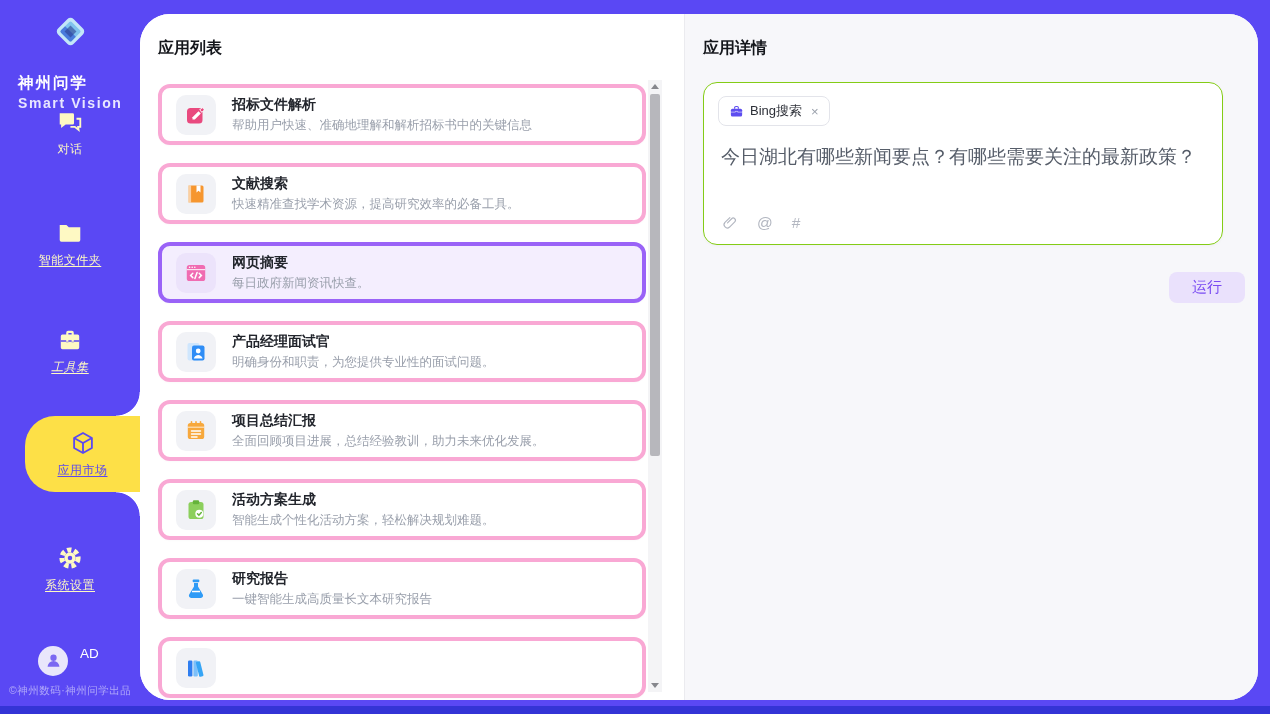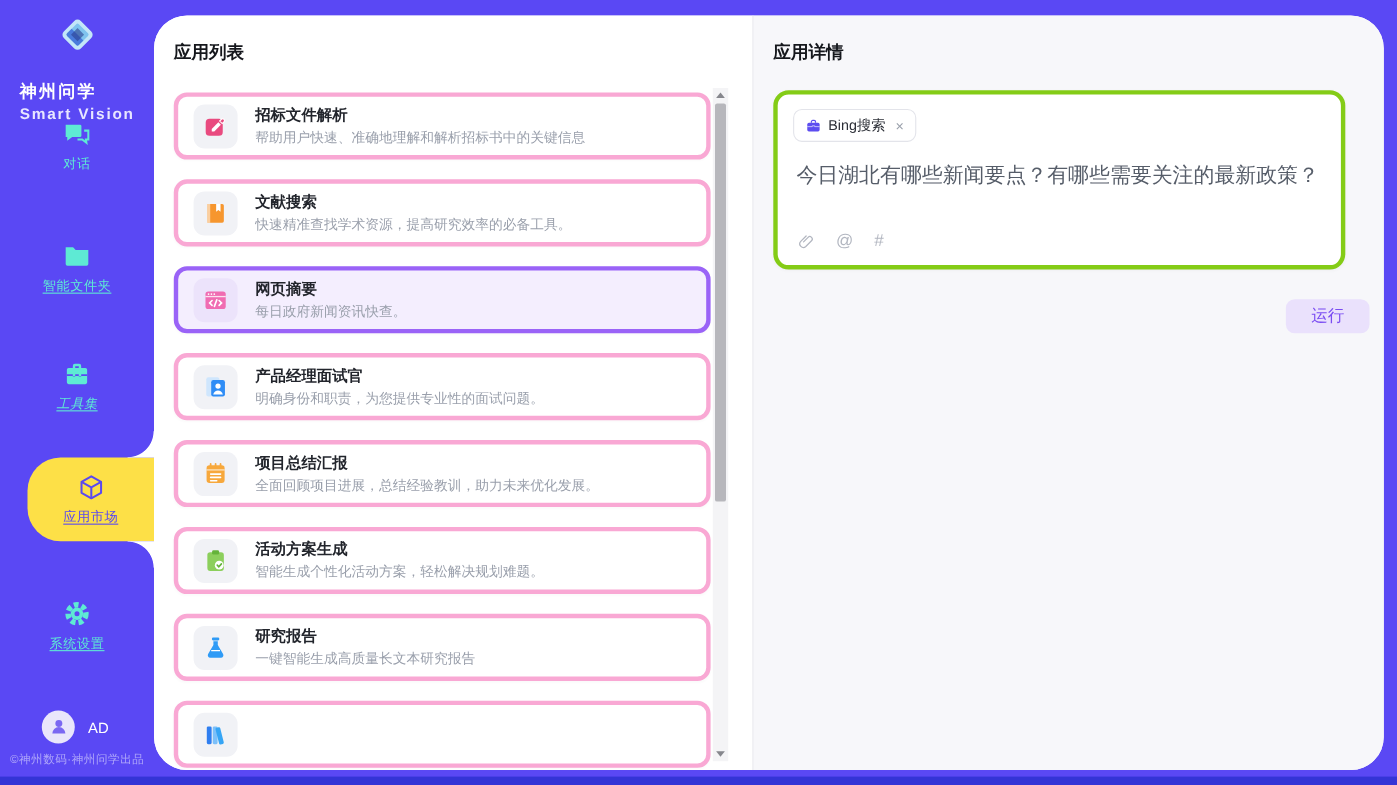--- a/index.html
+++ b/index.html
@@ -15,38 +15,38 @@
   
   .sidebar { position:absolute; left:0; top:0; width:140px; height:706px; color:#fff; }
   .brand { position:absolute; left:18px; top:13px; display:flex; align-items:center; gap:23px;flex-direction:column; }
   .brand-logo svg { width:37px; height:37px; display:block; }
   .brand-text { display:flex; flex-direction:column; }
   .brand-name { font-size:15.5px; font-weight:bold; letter-spacing:2px; color:#fff; }
   .brand-sub { font-size:14px; letter-spacing:1.6px; color:#e8e6ff; margin-top:1px;font-weight:bold; }
 
   .nav { position:absolute; left:0; top:0; width:140px; height:706px; }
   .nav-item { position:absolute; left:0; width:140px; display:flex; flex-direction:column;
-              align-items:center; justify-content:center; color:#5eead4; cursor:pointer; }
+              align-items:center; justify-content:center; color:#fef9c3; cursor:pointer; }
   .nav-item:nth-of-type(1){ top:102px; height:62px; }
   .nav-item:nth-of-type(2){ top:212px; height:64px; }
   .nav-item:nth-of-type(3){ top:320px; height:62px;font-style:italic; }
   .nav-item:nth-of-type(4){ top:416px; height:76px; }
   .nav-item:nth-of-type(5){ top:538px; height:62px; }
   .nav-icon { height:27px; display:flex; align-items:center; }
   .nav-icon svg { width:26px; height:26px; display:block; }
   .nav-label { font-size:12px; margin-top:6px; letter-spacing:.5px; }
   .nav-item + .nav-item .nav-label { text-decoration:underline; text-underline-offset:2px; }
   .nav-item.active { left:25px; width:115px; background:#fde047; border-radius:30px 0 0 30px; color:#5b49f0; }
   .nav-item.active .nav-label { color:#5b49f0; }
   .nav-item.active::before { content:""; position:absolute; right:0; top:-24px; width:24px; height:24px;
       background:radial-gradient(circle 24px at 0 0, #5a48f4 23.2px, #fff 24px); }
   .nav-item.active::after { content:""; position:absolute; right:0; bottom:-24px; width:24px; height:24px;
       background:radial-gradient(circle 24px at 0 100%, #5a48f4 23.2px, #fff 24px); }
 
-  .user-row { position:absolute; left:38px; top:646px; display:flex; align-items:center; gap:12px; cursor:pointer; }
+  .user-row { position:absolute; left:38px; top:646px; display:flex; align-items:flex-start; gap:12px; cursor:pointer; }
   .avatar { width:30px; height:30px; border-radius:50%; background:#e9e6fb; display:flex;
             align-items:center; justify-content:center; overflow:hidden; }
   .avatar svg { width:19px; height:19px; margin-top:3px; color:#7b68f2; }
   .user-label { font-size:13.5px; color:#fff; }
   .sidebar-footer { position:absolute; left:9px; top:684px; font-size:10.5px; color:rgba(255,255,255,.5); letter-spacing:.5px; }
 
   
   .main-panel { position:absolute; left:140px; top:14px; width:1118px; height:686px;
                 background:#fff; border-radius:30px; overflow:hidden; display:flex; }
 
@@ -74,21 +74,21 @@
   .tri-up { width:0; height:0; border-left:4px solid transparent; border-right:4px solid transparent;
             border-bottom:5px solid #86878d; }
   .tri-down { width:0; height:0; border-left:4px solid transparent; border-right:4px solid transparent;
               border-top:5px solid #86878d; }
   .scroll-thumb { position:absolute; left:2px; top:14px; width:10px; height:362px; background:#b7b7bc;
                   border-radius:2px; cursor:grab; }
 
   
   .detail-pane { position:relative; flex:1; background:#f7f7fa; border-left:1px solid #ebebef; }
   .prompt-card { position:absolute; left:18px; top:68px; width:520px; height:163px; background:#fff;
-                 border:4px solid #84cc16; border-radius:14px; cursor:text;
+                 border:1px solid #84cc16; border-radius:14px; cursor:text;
                  box-shadow:0 1px 3px rgba(20,20,40,.03); }
   .tool-tag { position:absolute; left:14px; top:13px; height:30px; display:inline-flex; align-items:center;
               gap:6px; padding:0 10px; border:1px solid #e3e4ea; border-radius:8px; background:#fff; cursor:pointer; }
   .tag-icon svg { width:15px; height:15px; display:block; }
   .tag-label { font-size:13px; color:#2c2f37; }
   .tag-close { font-size:13px; color:#9aa0ab; margin-left:3px; cursor:pointer; }
   .prompt-text { position:absolute; left:17px; top:64px; right:17px; font-size:19px; color:#565d69; line-height:20px; }
   .prompt-actions { position:absolute; left:15px; bottom:11px; display:flex; gap:15px; align-items:center; }
   .action-btn { background:none; border:none; padding:2px; color:#b2b6c0; cursor:pointer;
                 display:flex; align-items:center; }

